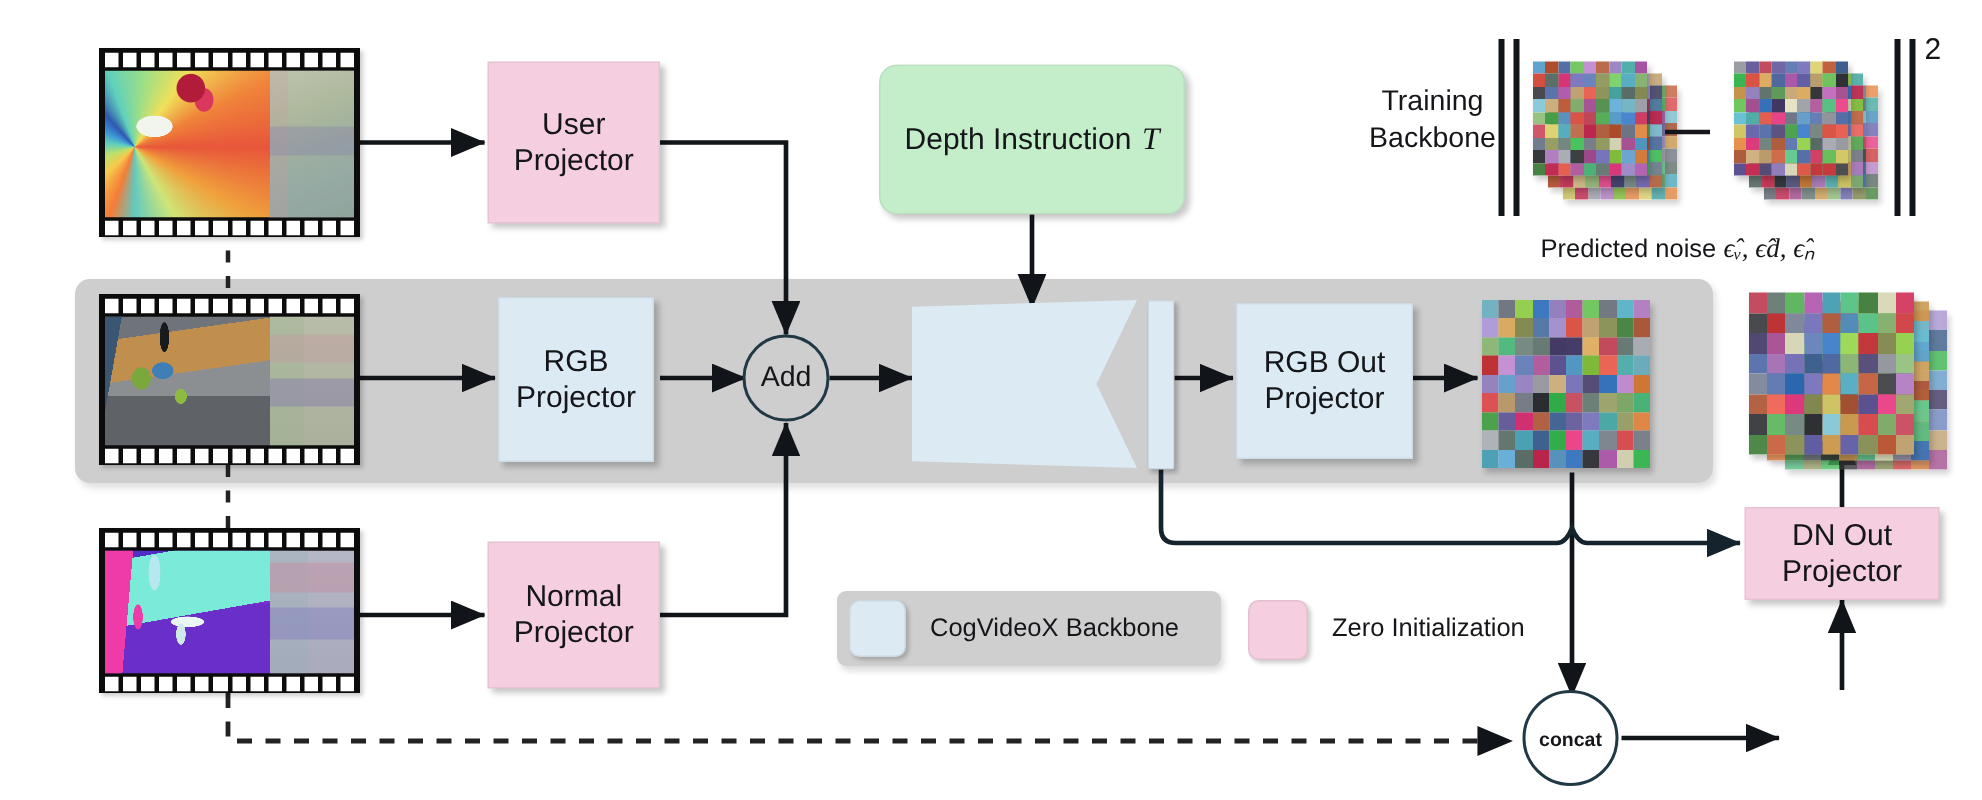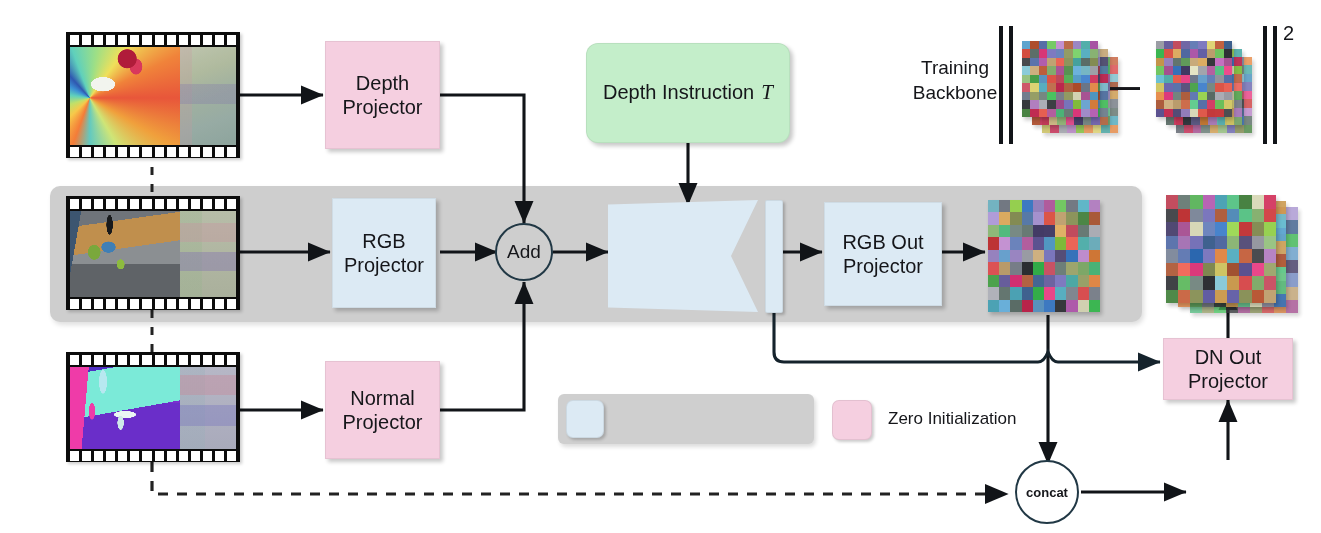--- a/index.html
+++ b/index.html
@@ -332,21 +332,21 @@
         <i></i>
         <i></i>
         <i></i>
         <i></i>
         <i></i>
     </div>
   </div>
 
   <div class="box pink" style="left:325px; top:41px; width:115px; height:108px; font-size:20px;">
     <div>
-      <span>Depth</span>
+      <span>User</span>
       <span>Projector</span>
     </div>
   </div>
 
   <div class="box blue" style="left:332px; top:198px; width:104px; height:110px; font-size:20px;">
     <div>
       <span>RGB</span>
       <span>Projector</span>
     </div>
   </div>
@@ -705,20 +705,24 @@
       <b style="background:rgb(202,106,72)"></b>
       <b style="background:rgb(140,148,92)"></b>
       <b style="background:rgb(97,93,163)"></b>
       <b style="background:rgb(204,156,82)"></b>
       <b style="background:rgb(103,99,169)"></b>
       <b style="background:rgb(138,146,90)"></b>
       <b style="background:rgb(185,89,55)"></b>
       <b style="background:rgb(193,163,115)"></b>
     </div>
 
+  <div class="txt" style="left:1027px; top:152px; font-size:17px; white-space:nowrap;">
+    <span>Predicted noise</span>
+    <span class="mathi" style="font-size:18px;">ϵ̂ᵥ, ϵ̂d, ϵ̂ₙ</span>
+  </div>
 
   <div class="txt c" style="left:900px; top:56px; width:110px; font-size:19px; line-height:1.3;">
     <span>Training</span>
     <span>Backbone</span>
   </div>
 
   <div class="nbar" style="left:999px; top:26px; width:4px; height:118px;"></div>
   <div class="nbar" style="left:1009px; top:26px; width:4px; height:118px;"></div>
 
   <div class="noisegrid" id="o-a3" style="left:1042px; top:57px; width:76px; height:76px;
@@ -1234,19 +1238,22 @@
   <div class="nbar" style="left:1263px; top:26px; width:4px; height:118px;"></div>
   <div class="nbar" style="left:1273px; top:26px; width:4px; height:118px;"></div>
 
   <div class="txt" style="left:1283px; top:22px; font-size:20px;">
     <span>2</span>
   </div>
 
   <div class="legendbg" style="left:558px; top:394px; width:256px; height:50px;"></div>
 
   <div class="swatch" style="left:566px; top:400px; width:38px; height:38px; background:#dceaf4;"></div>
+  <div class="txt" style="left:620px; top:409px; font-size:17px; white-space:nowrap;">
+    <span>CogVideoX Backbone</span>
+  </div>
 
   <div class="swatch" style="left:832px; top:400px; width:40px; height:40px; background:#f5cfe0;"></div>
   <div class="txt" style="left:888px; top:409px; font-size:17px; white-space:nowrap;">
     <span>Zero Initialization</span>
   </div>
 
 </div>
 
 </body></html>

